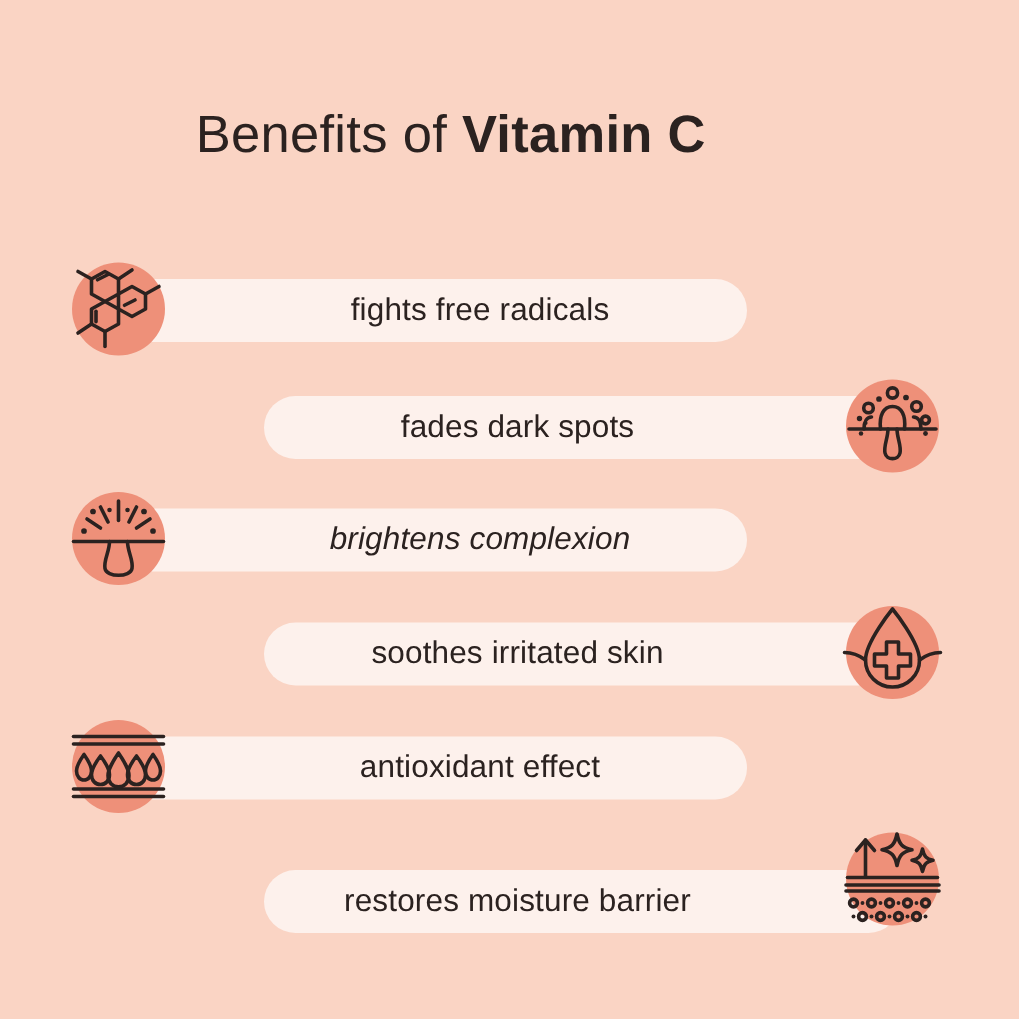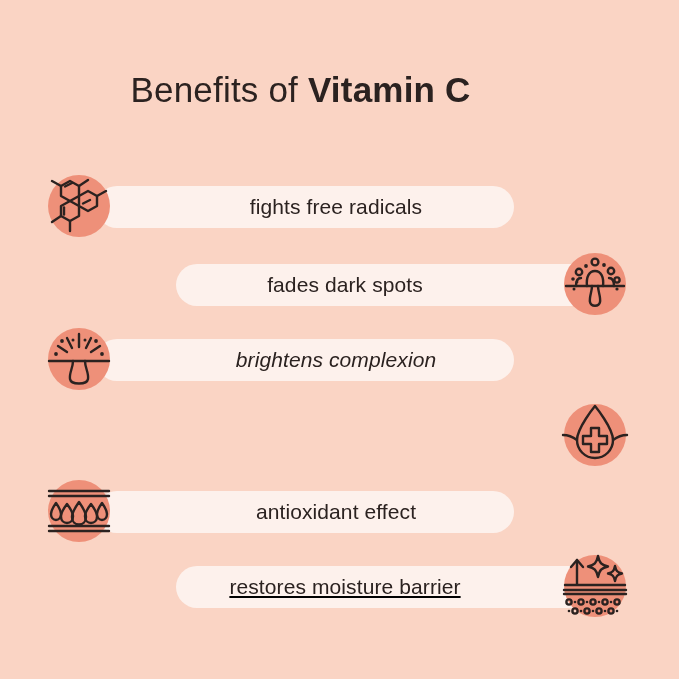--- a/index.html
+++ b/index.html
@@ -60,21 +60,21 @@
     font-size: 21px;
     line-height: 42px;
     color: #2b2220;
     letter-spacing: 0.1px;
     white-space: nowrap;
     font-weight: 400;
   }
 
   
   .row.left .pill {
-    left: 96px;
+    left: 80px;
     width: 418px;
     justify-content: center;
     padding-left: 72px;
     padding-right: 10px;
     text-align: center;
   }
   
   .row.right .pill {
     left: 176px;
     width: 424px;
@@ -221,20 +221,23 @@
         <circle cx="57" cy="22" r="1.9"></circle>
         <circle cx="17" cy="35" r="1.9"></circle>
         <circle cx="63" cy="35" r="1.9"></circle>
         <circle cx="34" cy="21" r="1.5"></circle>
         <circle cx="46" cy="21" r="1.5"></circle>
       </g>
     </svg>
   </div>
 
   <div class="row right" style="top:394px;">
+    <div class="pill" style="top:21px;">
+      <span class="pill-label">soothes irritated skin</span>
+    </div>
     <div class="icon-circle" style="top:10px;"></div>
     <svg class="icon-svg" style="top:1px;" viewBox="0 0 80 80">
       <g class="st">
 
         <path d="M40,11 C40,11 22,33 22,45 C22,55 30,63 40,63 C50,63 58,55 58,45 C58,33 40,11 40,11 Z"></path>
 
         <path d="M8,40 C14,40 18,42 22,45"></path>
         <path d="M72,40 C66,40 62,42 58,45"></path>
 
         <polygon points="36,33 44,33 44,41 52,41 52,49 44,49 44,57 36,57 36,49 28,49 28,41 36,41"></polygon>
@@ -259,21 +262,21 @@
         <path d="M17,32 C17,32 12,39 12,43 C12,46.5 14.3,49 17,49 C19.7,49 22,46.5 22,43 C22,39 17,32 17,32 Z"></path>
         <path d="M28,33 C28,33 22,41 22,45.5 C22,49.5 24.7,52 28,52 C31.3,52 34,49.5 34,45.5 C34,41 28,33 28,33 Z"></path>
         <path d="M40,31 C40,31 33,41 33,46 C33,50.5 36,53.5 40,53.5 C44,53.5 47,50.5 47,46 C47,41 40,31 40,31 Z"></path>
         <path d="M52,33 C52,33 46,41 46,45.5 C46,49.5 48.7,52 52,52 C55.3,52 58,49.5 58,45.5 C58,41 52,33 52,33 Z"></path>
         <path d="M63,32 C63,32 58,39 58,43 C58,46.5 60.3,49 63,49 C65.7,49 68,46.5 68,43 C68,39 63,32 63,32 Z"></path>
       </g>
     </svg>
   </div>
 
   <div class="row right" style="top:545px;">
-    <div class="pill" style="top:21px;text-decoration:underline;">
+    <div class="pill" style="top:35px;">
       <span class="pill-label">restores moisture barrier</span>
     </div>
     <div class="icon-circle" style="top:10px;"></div>
     <svg class="icon-svg" style="top:1px;" viewBox="0 0 80 80">
       <g class="st">
 
         <line x1="22" y1="38" x2="22" y2="14"></line>
         <polyline points="16,21 22,14 28,21"></polyline>
 
         <path d="M43,10 C44.5,17 46.5,19 53,20.5 C46.5,22 44.5,24 43,31 C41.5,24 39.5,22 33,20.5 C39.5,19 41.5,17 43,10 Z"></path>

